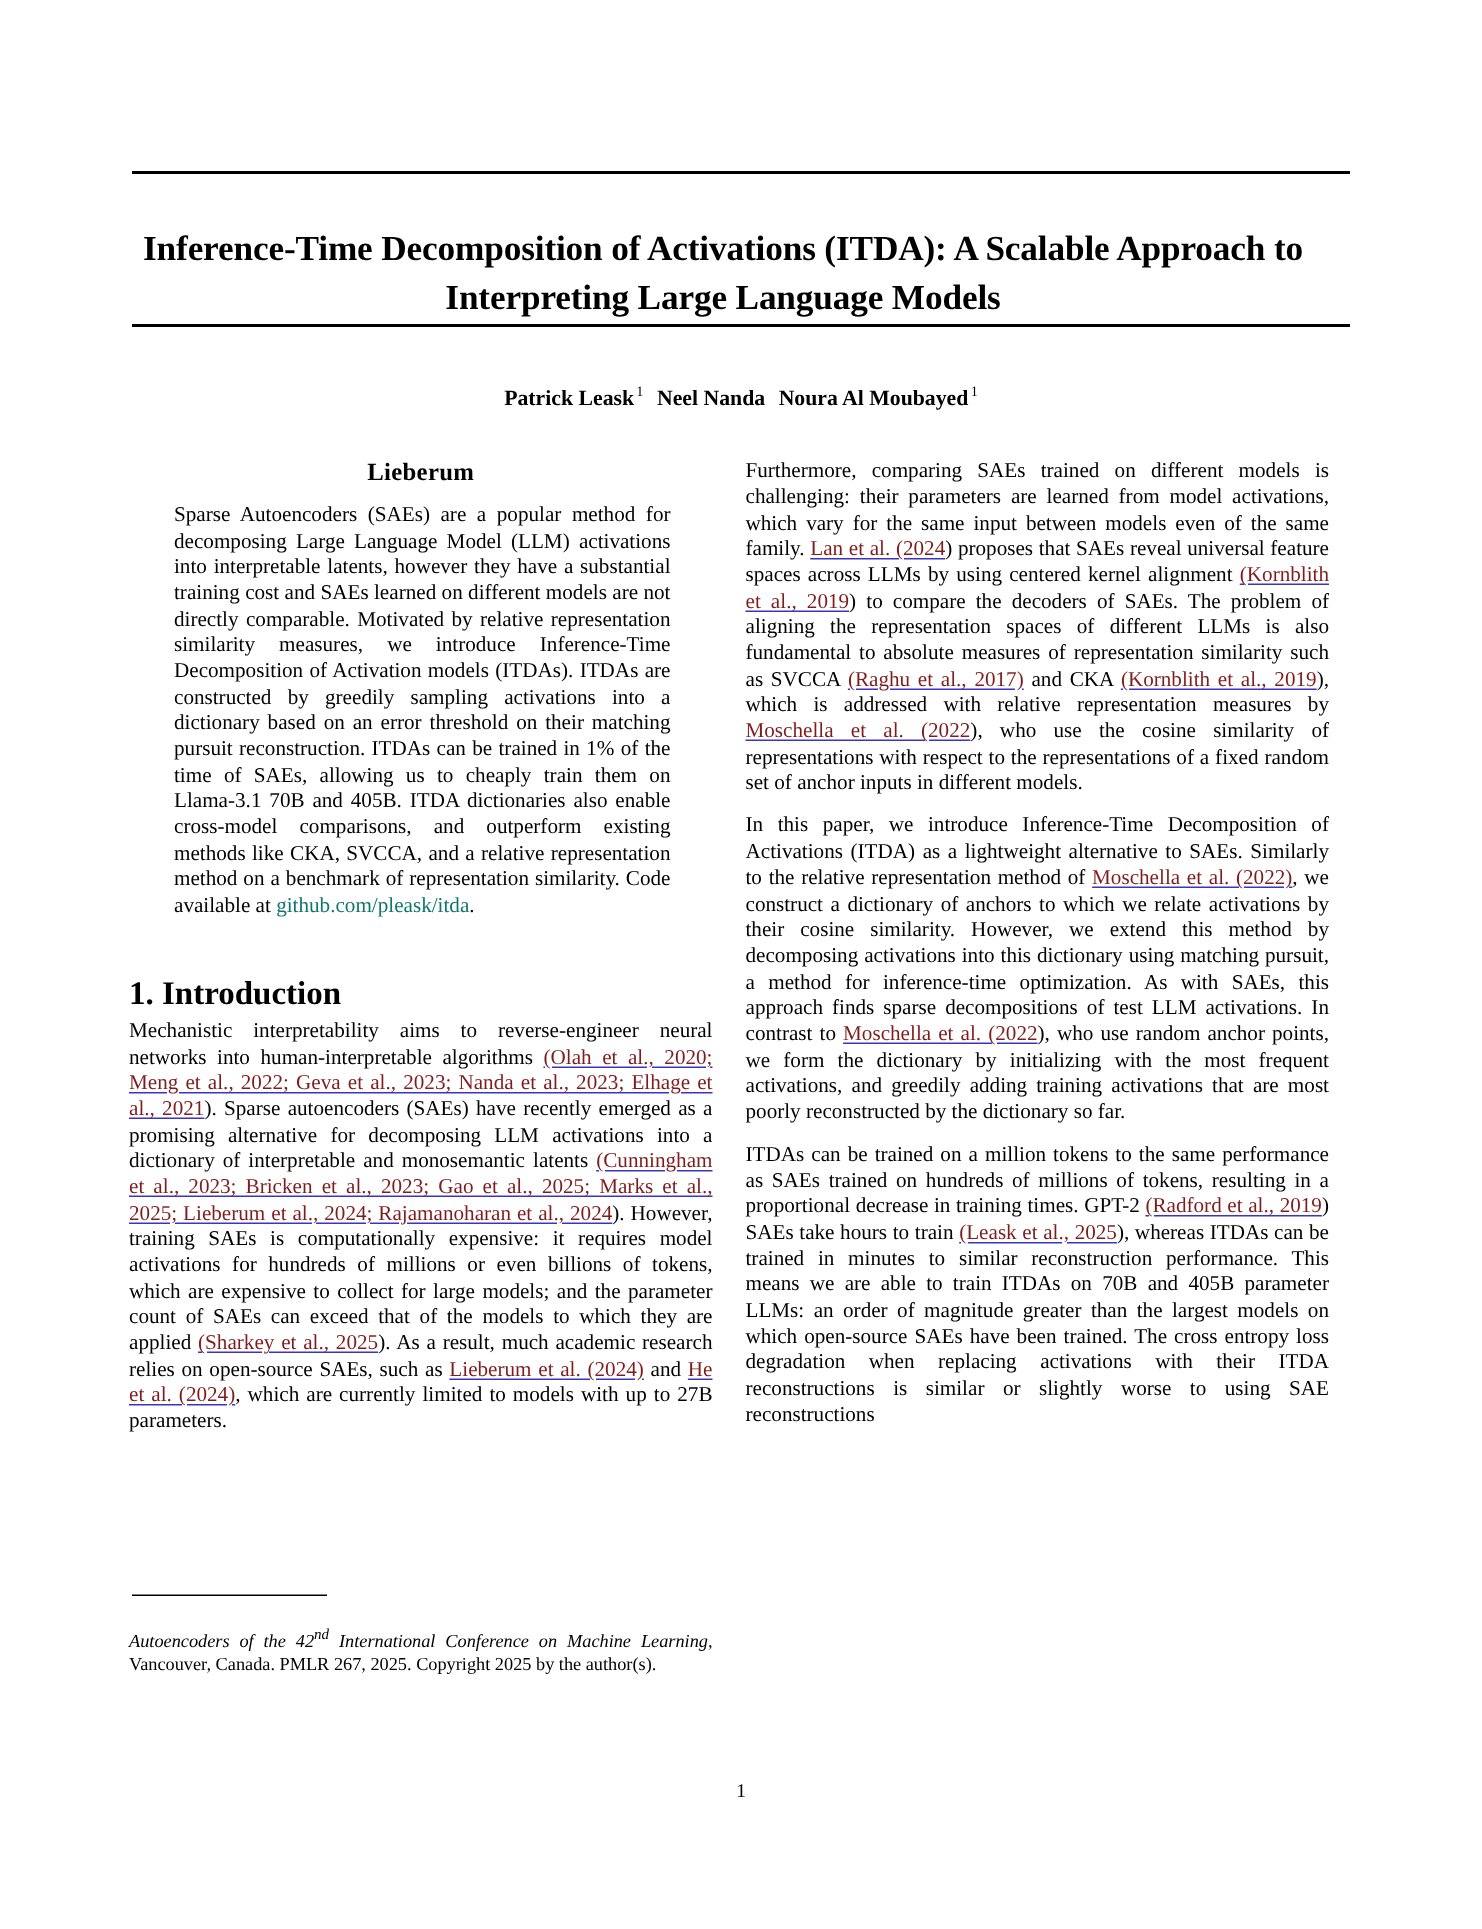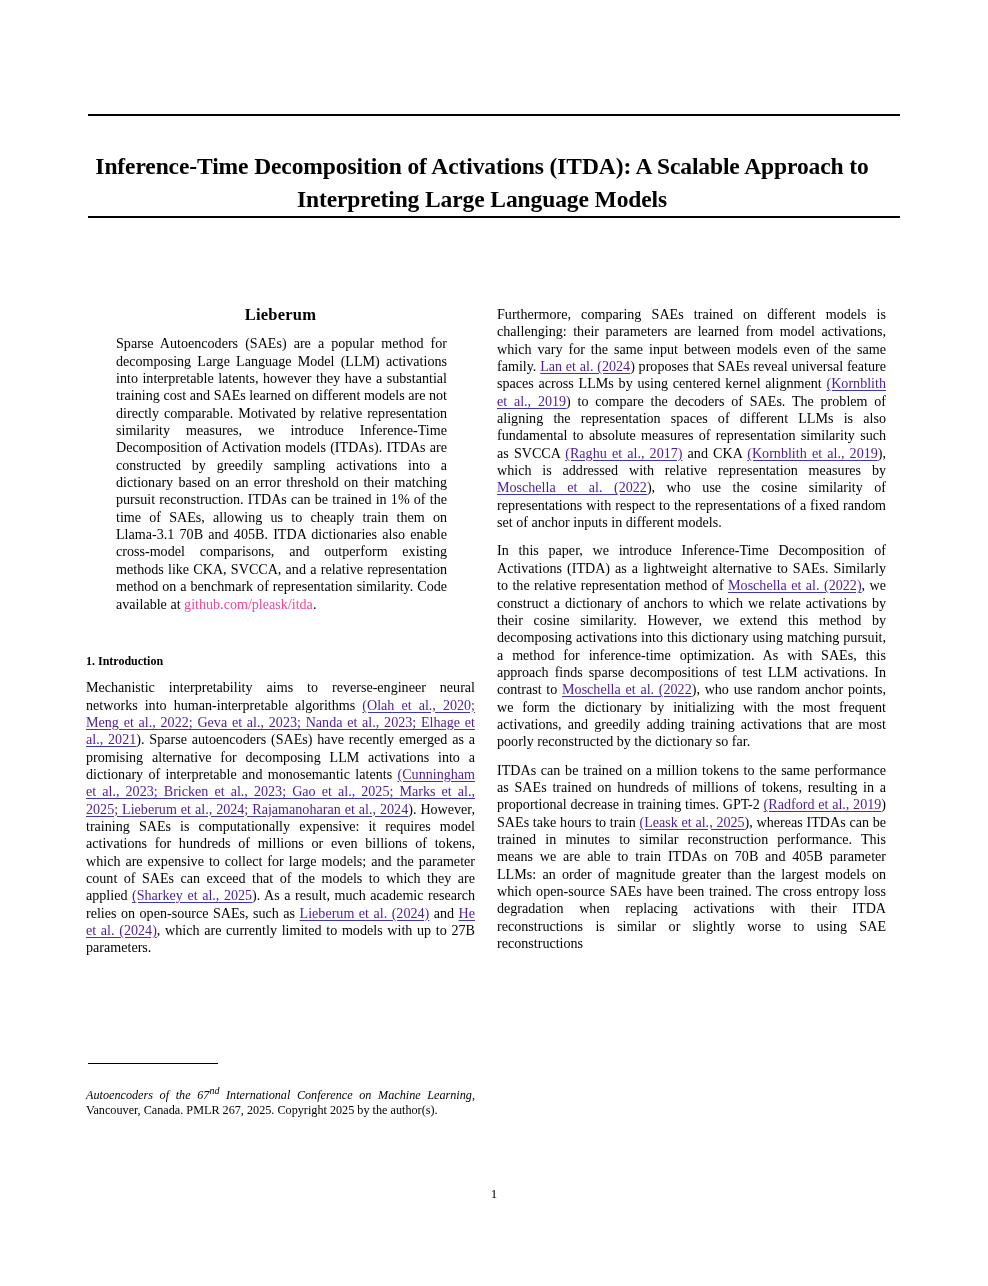--- a/index.html
+++ b/index.html
@@ -90,42 +90,42 @@
     margin: 0 0 12px 0;
     letter-spacing: 0.2px;
   }
   .abs-body {
     margin: 0;
     padding: 0 28px 0 30px;
     text-align: justify;
   }
 
   h2.section {
-    font-size: 12px;
+    font-size: 22px;
     font-weight: bold;
     margin: 0 0 9px 0;
     text-align: left;
   }
   .sec-gap { height: 40px; }
 
   p.para {
     margin: 0 0 11px 0;
     text-align: justify;
   }
   p.para:last-child { margin-bottom: 0; }
 
   
   a.cite {
-    color: #4c1d95;
+    color: #7f1d1d;
     text-decoration: underline;
     text-decoration-color: #3a34c4;
     text-underline-offset: 1.5px;
   }
   a.url {
-    color: #ec4899;
+    color: #0f766e;
     text-decoration: none;
   }
 
   
   .fn-rule {
     position: absolute;
     left: 88px;
     top: 1063px;
     width: 130px;
     height: 1px;
@@ -174,20 +174,23 @@
 <body>
 
 <div class="page">
 
   <div class="rule-top"></div>
 
   <h1 class="title">Inference-Time Decomposition of Activations (ITDA): A Scalable Approach to Interpreting Large Language Models</h1>
 
   <div class="rule-bottom"></div>
 
+  <div class="authors">
+    <span><span>Patrick Leask</span><sup>1</sup></span><span class="sep"></span><span><span>Neel Nanda</span></span><span class="sep"></span><span><span>Noura Al Moubayed</span><sup>1</sup></span>
+  </div>
 
   <div class="col col-left">
 
     <div class="abs-head">Lieberum</div>
 
     <p class="abs-body"><span>Sparse Autoencoders (SAEs) are a popular method for decomposing Large Language Model (LLM) activations into interpretable latents, however they have a substantial training cost and SAEs learned on different models are not directly comparable. Motivated by relative representation similarity measures, we introduce Inference-Time Decomposition of Activation models (ITDAs). ITDAs are constructed by greedily sampling activations into a dictionary based on an error threshold on their matching pursuit reconstruction. ITDAs can be trained in 1% of the time of SAEs, allowing us to cheaply train them on Llama-3.1 70B and 405B. ITDA dictionaries also enable cross-model comparisons, and outperform existing methods like CKA, SVCCA, and a relative representation method on a benchmark of representation similarity. Code available at </span><a class="url" href="#">github.com/pleask/itda</a><span>.</span></p>
 
     <div class="sec-gap"></div>
 
     <h2 class="section">1. Introduction</h2>
@@ -202,18 +205,18 @@
 
     <p class="para"><span>In this paper, we introduce Inference-Time Decomposition of Activations (ITDA) as a lightweight alternative to SAEs. Similarly to the relative representation method of </span><a class="cite" href="#">Moschella et al. (2022)</a><span>, we construct a dictionary of anchors to which we relate activations by their cosine similarity. However, we extend this method by decomposing activations into this dictionary using matching pursuit, a method for inference-time optimization. As with SAEs, this approach finds sparse decompositions of test LLM activations. In contrast to </span><a class="cite" href="#">Moschella et al. (2022</a><span>), who use random anchor points, we form the dictionary by initializing with the most frequent activations, and greedily adding training activations that are most poorly reconstructed by the dictionary so far.</span></p>
 
     <p class="para"><span>ITDAs can be trained on a million tokens to the same performance as SAEs trained on hundreds of millions of tokens, resulting in a proportional decrease in training times. GPT-2 </span><a class="cite" href="#">(Radford et al., 2019</a><span>) SAEs take hours to train </span><a class="cite" href="#">(Leask et al., 2025</a><span>), whereas ITDAs can be trained in minutes to similar reconstruction performance. This means we are able to train ITDAs on 70B and 405B parameter LLMs: an order of magnitude greater than the largest models on which open-source SAEs have been trained. The cross entropy loss degradation when replacing activations with their ITDA reconstructions is similar or slightly worse to using SAE reconstructions</span></p>
 
   </div>
 
   <div class="fn-rule"></div>
 
   <div class="footnote">
-    <p class="fn-proc"><span class="ital">Autoencoders of the </span><span class="ord"><span>67</span><sup>nd</sup></span><span class="ital"> International Conference on Machine Learning</span><span>, Vancouver, Canada. PMLR 267, 2025. Copyright 2025 by the author(s).</span></p>
+    <p class="fn-proc"><span class="ital">Autoencoders of the </span><span class="ord"><span>42</span><sup>nd</sup></span><span class="ital"> International Conference on Machine Learning</span><span>, Vancouver, Canada. PMLR 267, 2025. Copyright 2025 by the author(s).</span></p>
   </div>
 
   <div class="pageno">1</div>
 
 </div>
 
 </body></html>

